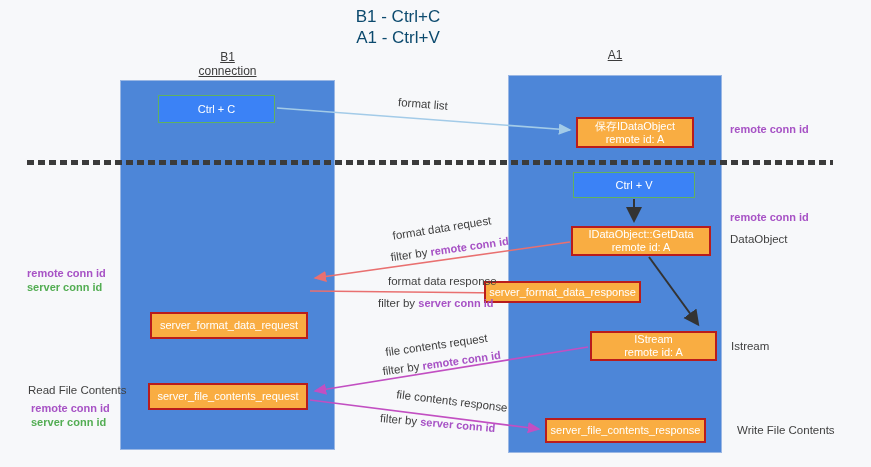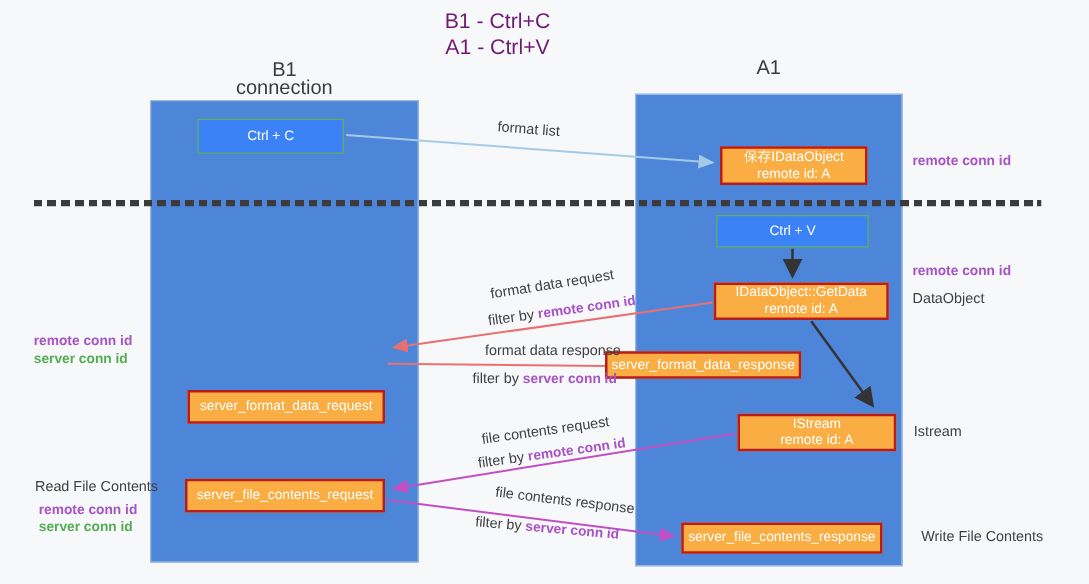--- a/index.html
+++ b/index.html
@@ -8,25 +8,25 @@
     background:#f7f8fa;
   }
   .canvas{
     position:relative;
     width:871px;height:467px;
     background:#f7f8fa;
     overflow:hidden;
   }
   .title{
     position:absolute;left:0;top:6px;width:796px;
-    text-align:center;color:#701a75;font-size:17px;line-height:21px;
+    text-align:center;color:#0c4a6e;font-size:17px;line-height:21px;
   }
   .lane-header{
     position:absolute;text-align:center;color:#3c3c3c;
-    font-size:16px;line-height:14px;
+    font-size:12px;line-height:14px;text-decoration:underline;
   }
   .lane{
     position:absolute;background:#4d86d8;border:1px solid #9ab7e4;
     box-sizing:border-box;
   }
   .lane-left{left:120px;top:80px;width:215px;height:370px;}
   .lane-right{left:508px;top:75px;width:214px;height:378px;}
   .dashed{
     position:absolute;left:27px;top:160px;width:806px;height:5px;
     background:repeating-linear-gradient(90deg,#3b3b3b 0 7px,transparent 7px 11px);

